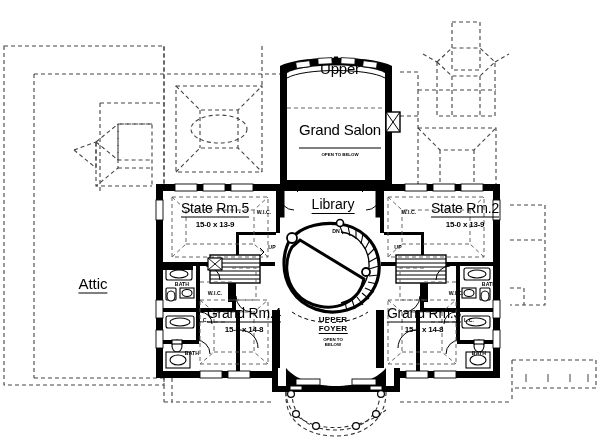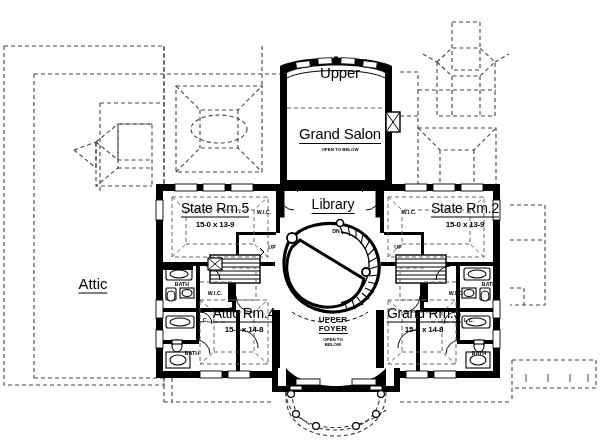--- a/index.html
+++ b/index.html
@@ -42,21 +42,21 @@
     font-size: 8px;
     font-weight: bold;
     letter-spacing: -0.2px;
   }
   .salon-line {
     font-size: 15px;
     letter-spacing: -0.2px;
   }
   .salon-underline {
     border-bottom: 1.5px solid #000;
-    padding-bottom: 1px;
+    padding-bottom: 10px;
     margin-top: 44px;
   }
   .tiny {
     font-size: 5.2px;
     font-weight: bold;
     letter-spacing: 0.1px;
     transform: translate(-50%, -50%) scaleY(1.15);
   }
   .micro {
     font-size: 4.4px;
@@ -491,21 +491,21 @@
     <div class="room-name">State Rm.5</div>
     <div class="room-dims" style="margin-top:2px;">15-0 x 13-9</div>
   </div>
 
   <div class="lbl" style="left:465px; top:214px;text-align:center;">
     <div class="room-name">State Rm.2</div>
     <div class="room-dims" style="margin-top:2px;">15-0 x 13-9</div>
   </div>
 
   <div class="lbl" style="left:244px; top:319px;">
-    <div class="room-name">Attic Rm.4</div>
+    <div class="room-name">Grand Rm.4</div>
     <div class="room-dims" style="margin-top:2px;">15-0 x 14-8</div>
   </div>
 
   <div class="lbl" style="left:424px; top:319px;">
     <div class="room-name">Grand Rm.3</div>
     <div class="room-dims" style="margin-top:2px;">15-0 x 14-8</div>
   </div>
 
   <div class="lbl" style="left:333px; top:331px;">
     <div class="foyer-line">UPPER</div>

